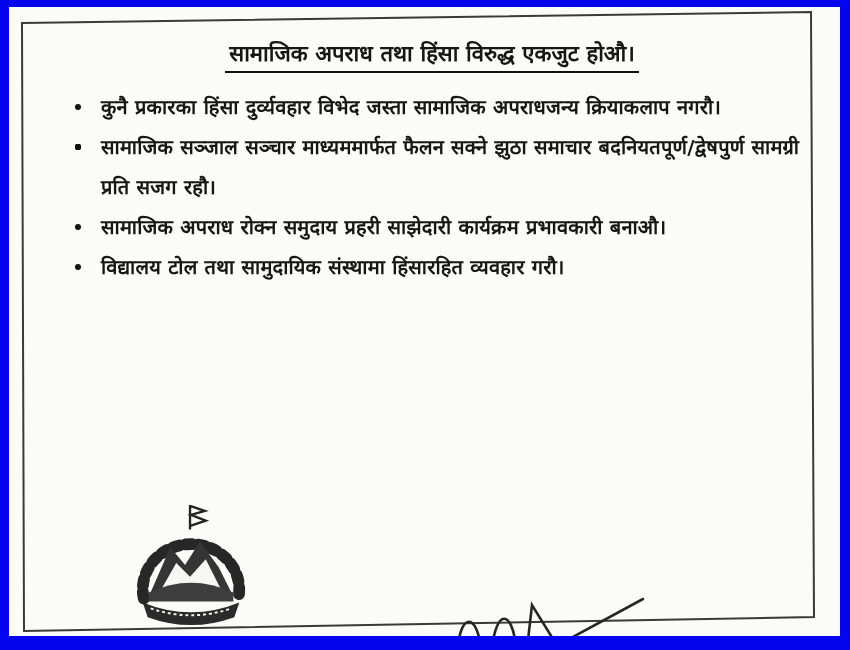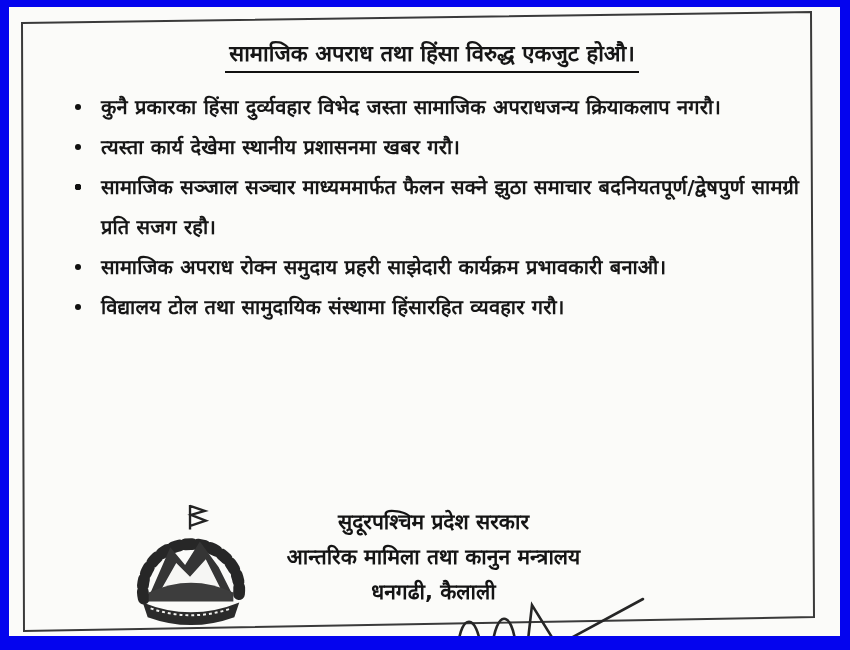--- a/index.html
+++ b/index.html
@@ -46,21 +46,21 @@
   <svg class="border-svg" width="831" height="629" viewBox="0 0 831 629">
     <polygon points="13,16 802,5 805,610 15,624" fill="none" stroke="#3a3a3a" stroke-width="2"></polygon>
   </svg>
 
   <div class="content">
     <div class="title-wrap">
       <span class="title">सामाजिक अपराध तथा हिंसा विरुद्ध एकजुट होऔ।</span>
     </div>
     <ul class="bullets">
       <li><span class="dot"></span><span>कुनै प्रकारका हिंसा दुर्व्यवहार विभेद जस्ता सामाजिक अपराधजन्य क्रियाकलाप नगरौ।</span></li>
-      <li><span class="dot"></span><span>त्यस्ता कार्य देखेमा स्थानीय प्रशासनमा खबर गरौ।</span></li>
+      <li><span class="dot"></span></li>
       <li><span class="dot"></span></li>
       <li><span class="dot"></span></li>
       <li><span class="dot"></span><span>सामाजिक सञ्जाल सञ्चार माध्यममार्फत फैलन सक्ने झुठा समाचार बदनियतपूर्ण/द्वेषपुर्ण सामग्री प्रति सजग रहौ।</span></li>
       <li><span class="dot"></span><span>सामाजिक अपराध रोक्न समुदाय प्रहरी साझेदारी कार्यक्रम प्रभावकारी बनाऔ।</span></li>
       <li><span class="dot"></span><span>विद्यालय टोल तथा सामुदायिक संस्थामा हिंसारहित व्यवहार गरौ।</span></li>
     </ul>
   </div>
 
   <svg class="emblem" width="128" height="132" viewBox="0 0 130 134">
 
@@ -69,27 +69,20 @@
     <path d="M17,98 A49,46 0 1 1 113,98" fill="none" stroke="#272727" stroke-width="12" stroke-dasharray="7 6" stroke-linecap="round"></path>
 
     <path d="M24,92 L44,46 L59,64 L74,40 L93,66 L106,92 Z" fill="#353535"></path>
     <path d="M33,92 L50,62 L64,76 L80,58 L97,92 Z" fill="#f6f6f4"></path>
     <path d="M22,92 Q65,72 108,92 L108,101 L22,101 Z" fill="#3d3d3d"></path>
 
     <path d="M16,102 Q65,122 114,102 L109,117 Q65,133 21,117 Z" fill="#2b2b2b"></path>
     <path d="M24,108 Q65,122 106,108" stroke="#f0f0ee" stroke-width="2" fill="none" stroke-dasharray="3 3"></path>
   </svg>
 
-  <div class="footer">
-    <div class="footer-lines">
-      <div>सुदूरपश्चिम प्रदेश सरकार</div>
-      <div>आन्तरिक मामिला तथा कानुन मन्त्रालय</div>
-      <div>धनगढी, कैलाली</div>
-    </div>
-  </div>
 
   <svg class="signature" width="831" height="629" viewBox="0 0 831 629">
     <g stroke="#262626" stroke-width="2.6" fill="none" stroke-linecap="round">
       <path d="M449,640 C452,606 468,606 472,642"></path>
       <path d="M483,642 C487,602 503,602 507,640"></path>
       <path d="M518,642 L523,598 L549,640"></path>
       <path d="M538,644 L634,592"></path>
     </g>
   </svg>
 

